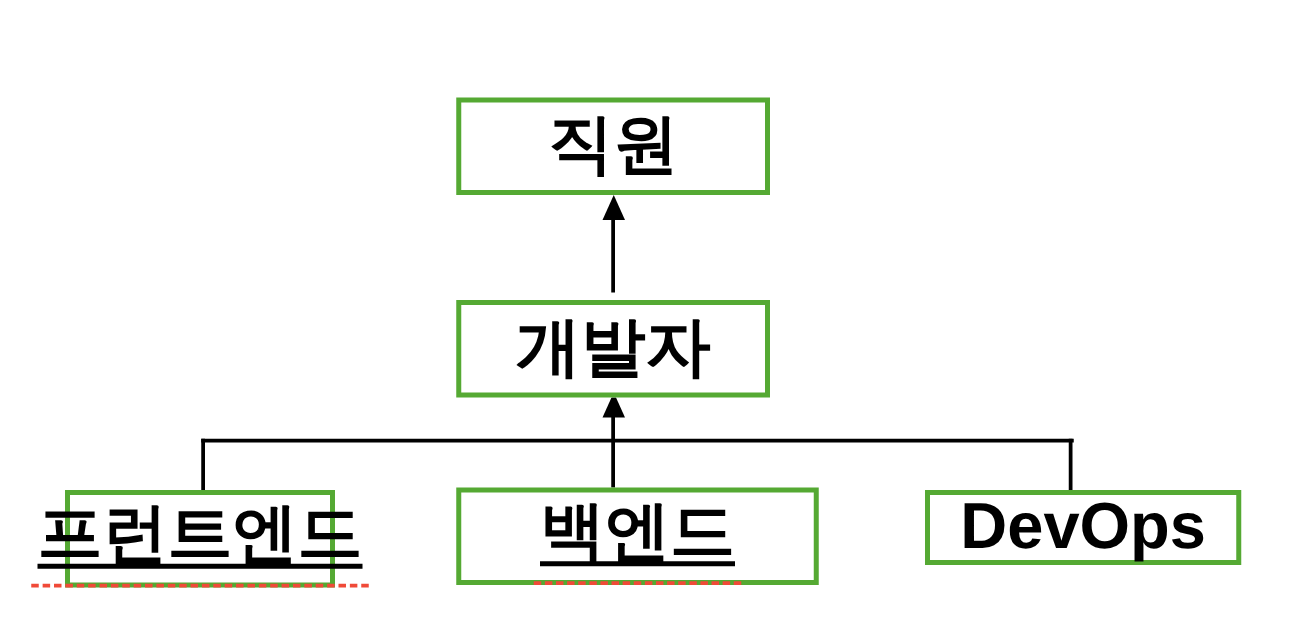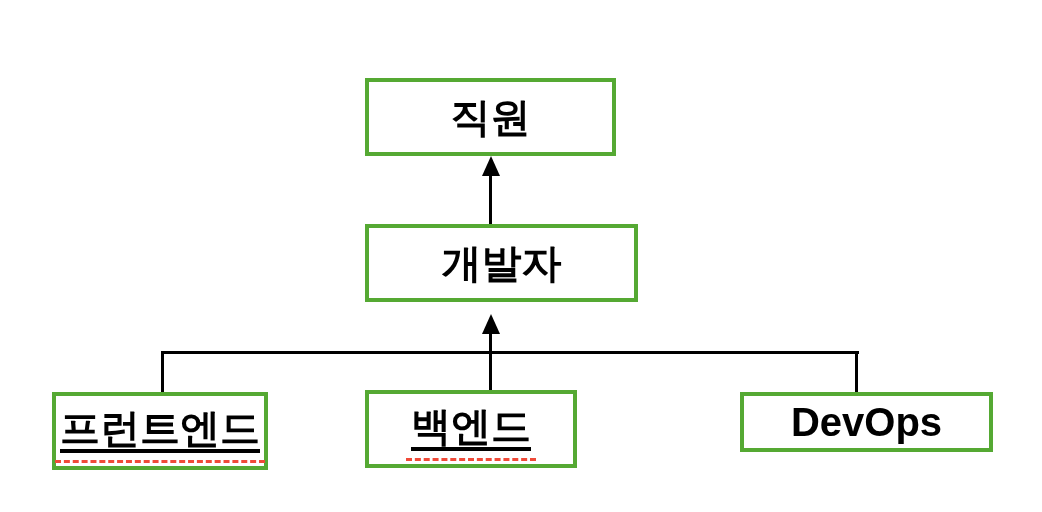--- a/index.html
+++ b/index.html
@@ -26,21 +26,21 @@
     position: absolute;
     background: var(--node-fill);
     border: 4px solid var(--node-border);
     display: flex;
     align-items: center;
     justify-content: center;
   }
 
   .node-label {
     display: inline-block;
-    font-size: 40px;
+    font-size: 52px;
     font-weight: bold;
     color: var(--text);
     line-height: 1.15;
     white-space: nowrap;
   }
 
   
   .node.misspelled .node-label {
     text-decoration: underline;
     text-decoration-thickness: 4px;
@@ -59,23 +59,23 @@
     position: absolute;
     width: 0;
     height: 0;
     border-left: 9px solid transparent;
     border-right: 9px solid transparent;
     border-bottom: 20px solid var(--connector);
   }
 
   
   #node-employee  { left: 365px; top: 78px;  width: 251px; height: 78px; }
-  #node-developer { left: 365px; top: 224px; width: 273px; height: 78px; }
+  #node-developer { left: 365px; top: 240px; width: 251px; height: 78px; }
   #node-frontend  { left: 52px;  top: 392px; width: 216px; height: 78px; }
-  #node-backend   { left: 365px; top: 390px; width: 212px; height: 78px; }
+  #node-backend   { left: 365px; top: 390px; width: 290px; height: 78px; }
   #node-devops    { left: 740px; top: 392px; width: 253px; height: 60px; }
 
   
   #edge-dev-emp-line  { left: 489px; top: 172px; width: 3px; height: 62px; }
   #edge-dev-emp-head  { left: 482px; top: 156px; }
   #edge-bus-dev-line  { left: 489px; top: 330px; width: 3px; height: 61px; }
   #edge-bus-dev-head  { left: 482px; top: 314px; }
   #edge-bus-hline     { left: 161px; top: 351px; width: 698px; height: 3px; }
   #edge-bus-left-drop { left: 161px; top: 351px; width: 3px; height: 42px; }
   #edge-bus-right-drop{ left: 855px; top: 351px; width: 3px; height: 42px; }

